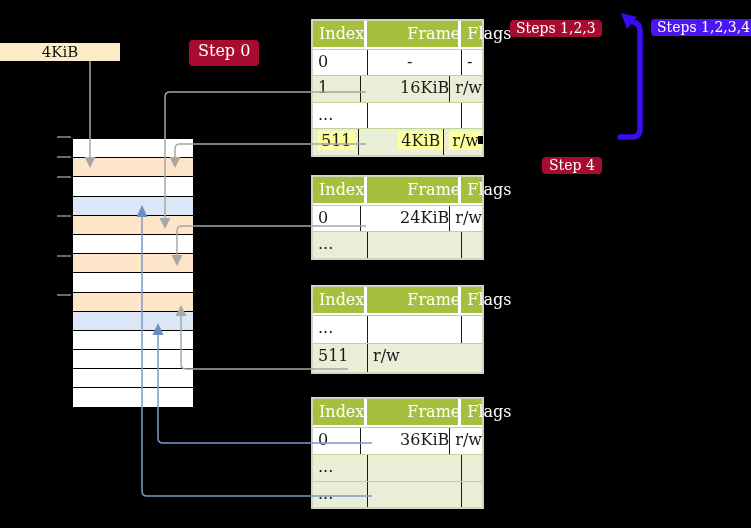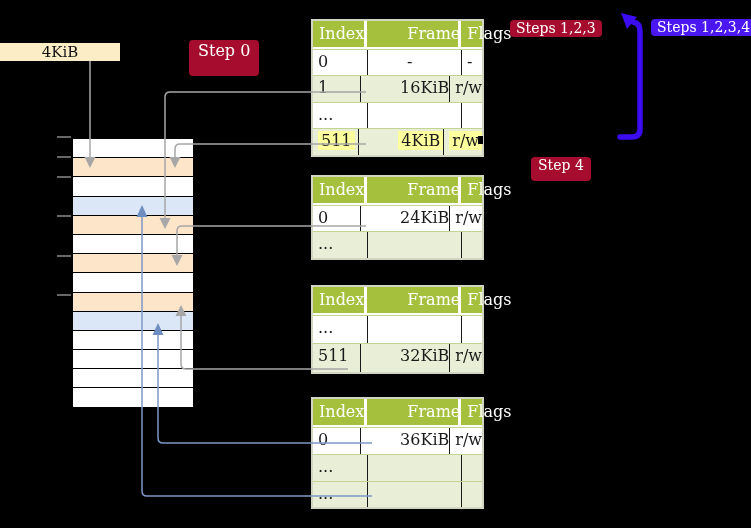--- a/index.html
+++ b/index.html
@@ -30,24 +30,24 @@
   .t1 .row,.t2 .row{height:25.4px;}
   .t3 .row{height:27.4px;}
   .t4 .row{height:25.8px;}
   .t1{top:19px;} .t2{top:175px;} .t3{top:285px;} .t4{top:397px;}
   .hl{background:#feff9d;padding:0 3px;}
 
   
   .badge{position:absolute;color:#ffffff;border-radius:4px;white-space:nowrap;}
   .badge.red{background:#a60c2d;}
   .badge.blue{background:#4a16f2;}
-  #badge-step0{left:189px;top:40px;font-size:16px;padding:1px 9px 16px;}
+  #badge-step0{left:189px;top:40px;font-size:16px;padding:1px 9px 6px;}
   #badge-steps123{left:510px;top:20px;font-size:14px;padding:0 6px 1px;}
   #badge-steps1234{left:651px;top:19px;font-size:14px;padding:0 6px 1px;}
-  #badge-step4{left:531px;top:157px;font-size:14px;padding:0 7px 8px;}
+  #badge-step4{left:542px;top:157px;font-size:14px;padding:0 7px 1px;}
   #page-size-label{position:absolute;left:0;top:43px;width:120px;height:18px;
                    background:#fcedc6;color:#111;font-size:15px;line-height:18px;text-align:center;}
 
   
   #overlay{position:absolute;left:0;top:0;z-index:5;pointer-events:none;}
 </style>
 </head>
 <body>
 
 <div id="canvas">
@@ -123,21 +123,20 @@
       <div class="cell c2">Frame</div>
       <div class="cell c3">Flags</div>
     </div>
     <div class="row">
       <div class="cell c1">...</div>
       <div class="cell c2"></div>
       <div class="cell c3"></div>
     </div>
     <div class="row alt">
       <div class="cell c1">511</div>
-      <div class="cell c2">32KiB</div>
       <div class="cell c3">r/w</div>
     </div>
   </div>
 
   <div class="ptable t4">
     <div class="hdr">
       <div class="cell c1">Index</div>
       <div class="cell c2">Frame</div>
       <div class="cell c3">Flags</div>
     </div>

